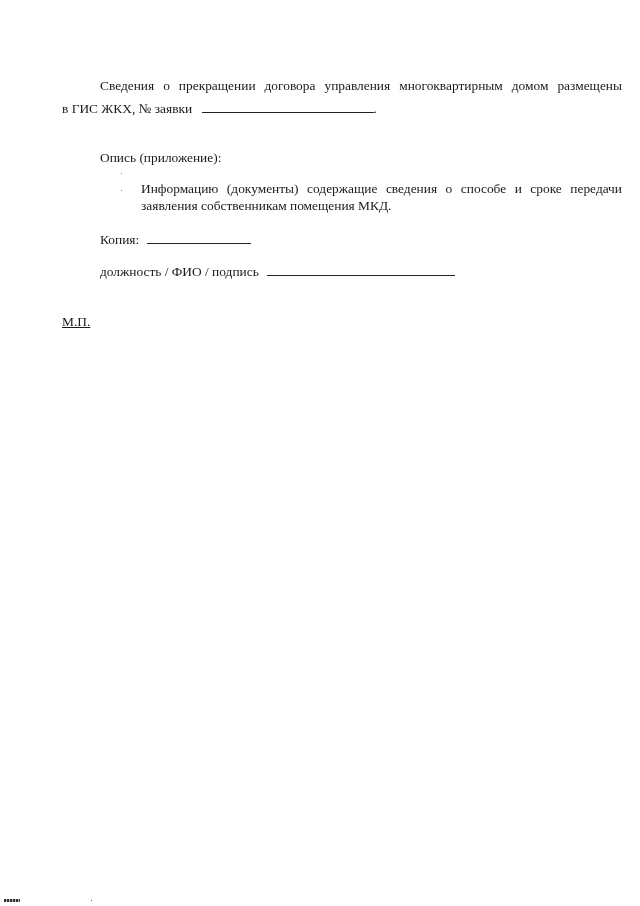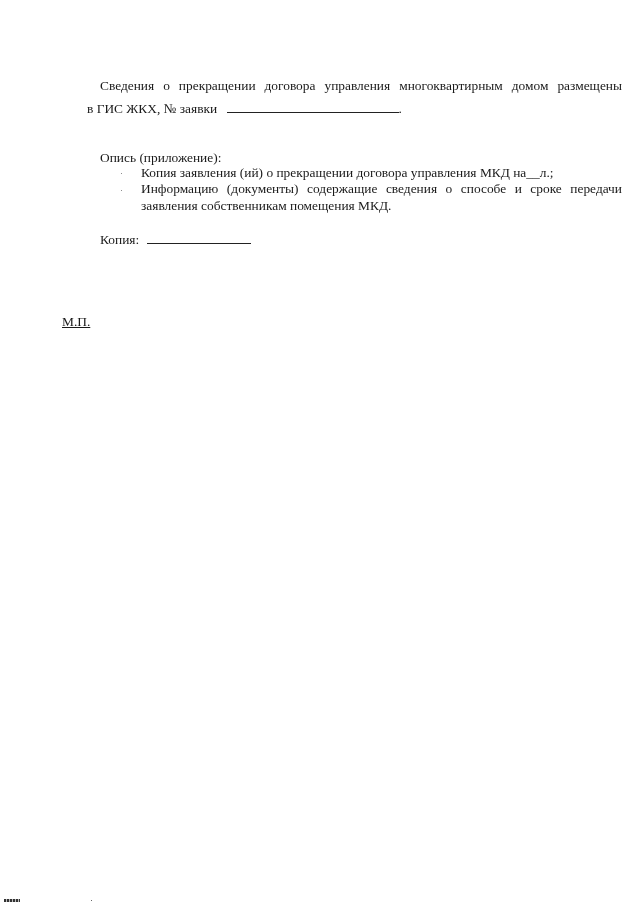--- a/index.html
+++ b/index.html
@@ -59,37 +59,40 @@
       background: #666;
     }
   </style>
 </head>
 <body>
 
 <div class="page">
 
   <div class="line justify" style="left:100px; top:78px; width:522px;">Сведения о прекращении договора управления многоквартирным домом размещены</div>
 
-  <div class="line" style="left:62px; top:101px;margin-left:25px;">
+  <div class="line" style="left:62px; top:101px;">
     <span>в ГИС ЖКХ, № заявки</span>
     <span class="blank" style="width:172px; margin-left:6px;"></span><span>.</span>
   </div>
 
   <div class="line" style="left:100px; top:150px;">Опись (приложение):</div>
 
   <span class="bullet" style="left:120px; top:168px;">·</span>
-  <div class="line" style="left:141px; top:165px;">Копия заявления (ий) о прекращении договора управления МКД на__л.;</div>
 
   <span class="bullet" style="left:120px; top:185px;">·</span>
   <div class="line" style="left:141px; top:198px;">заявления собственникам помещения МКД.</div>
   <div class="line justify" style="left:141px; top:181px; width:481px;">Информацию (документы) содержащие сведения о способе и сроке передачи</div>
 
   <div class="line" style="left:100px; top:232px;">
     <span>Копия:</span>
     <span class="blank" style="width:104px; margin-left:4px;"></span>
   </div>
 
+  <div class="line" style="left:100px; top:264px;">
+    <span>должность / ФИО / подпись</span>
+    <span class="blank" style="width:188px; margin-left:5px;"></span>
+  </div>
 
   <div class="line" style="left:62px; top:314px;text-decoration:underline;">М.П.</div>
 
   <div class="corner-mark"></div>
   <div class="dot-mark"></div>
 </div>
 
 </body></html>

